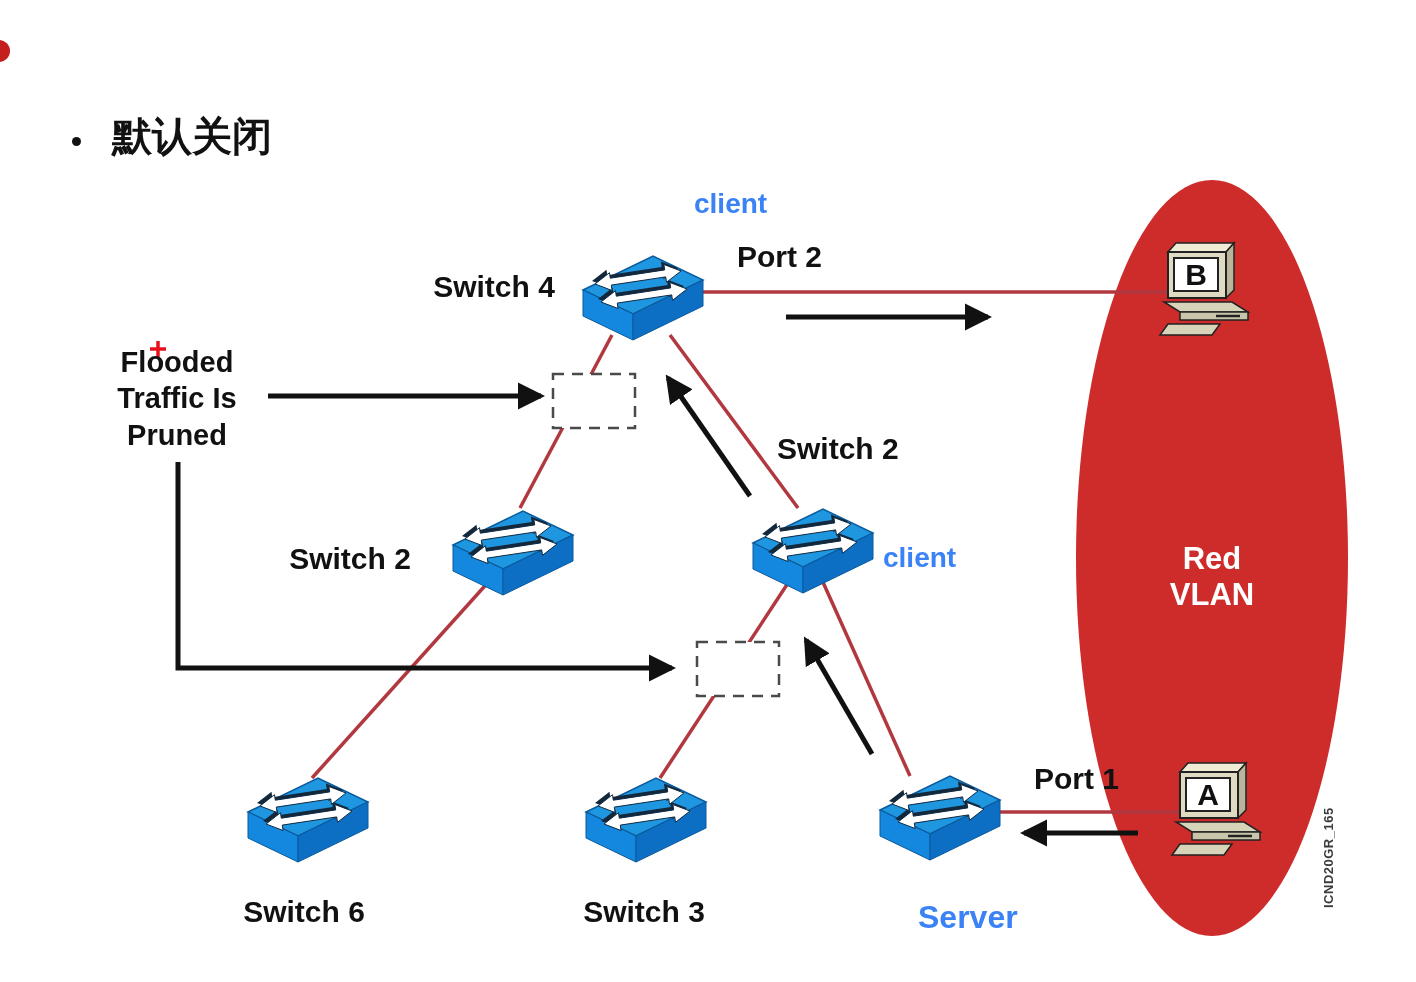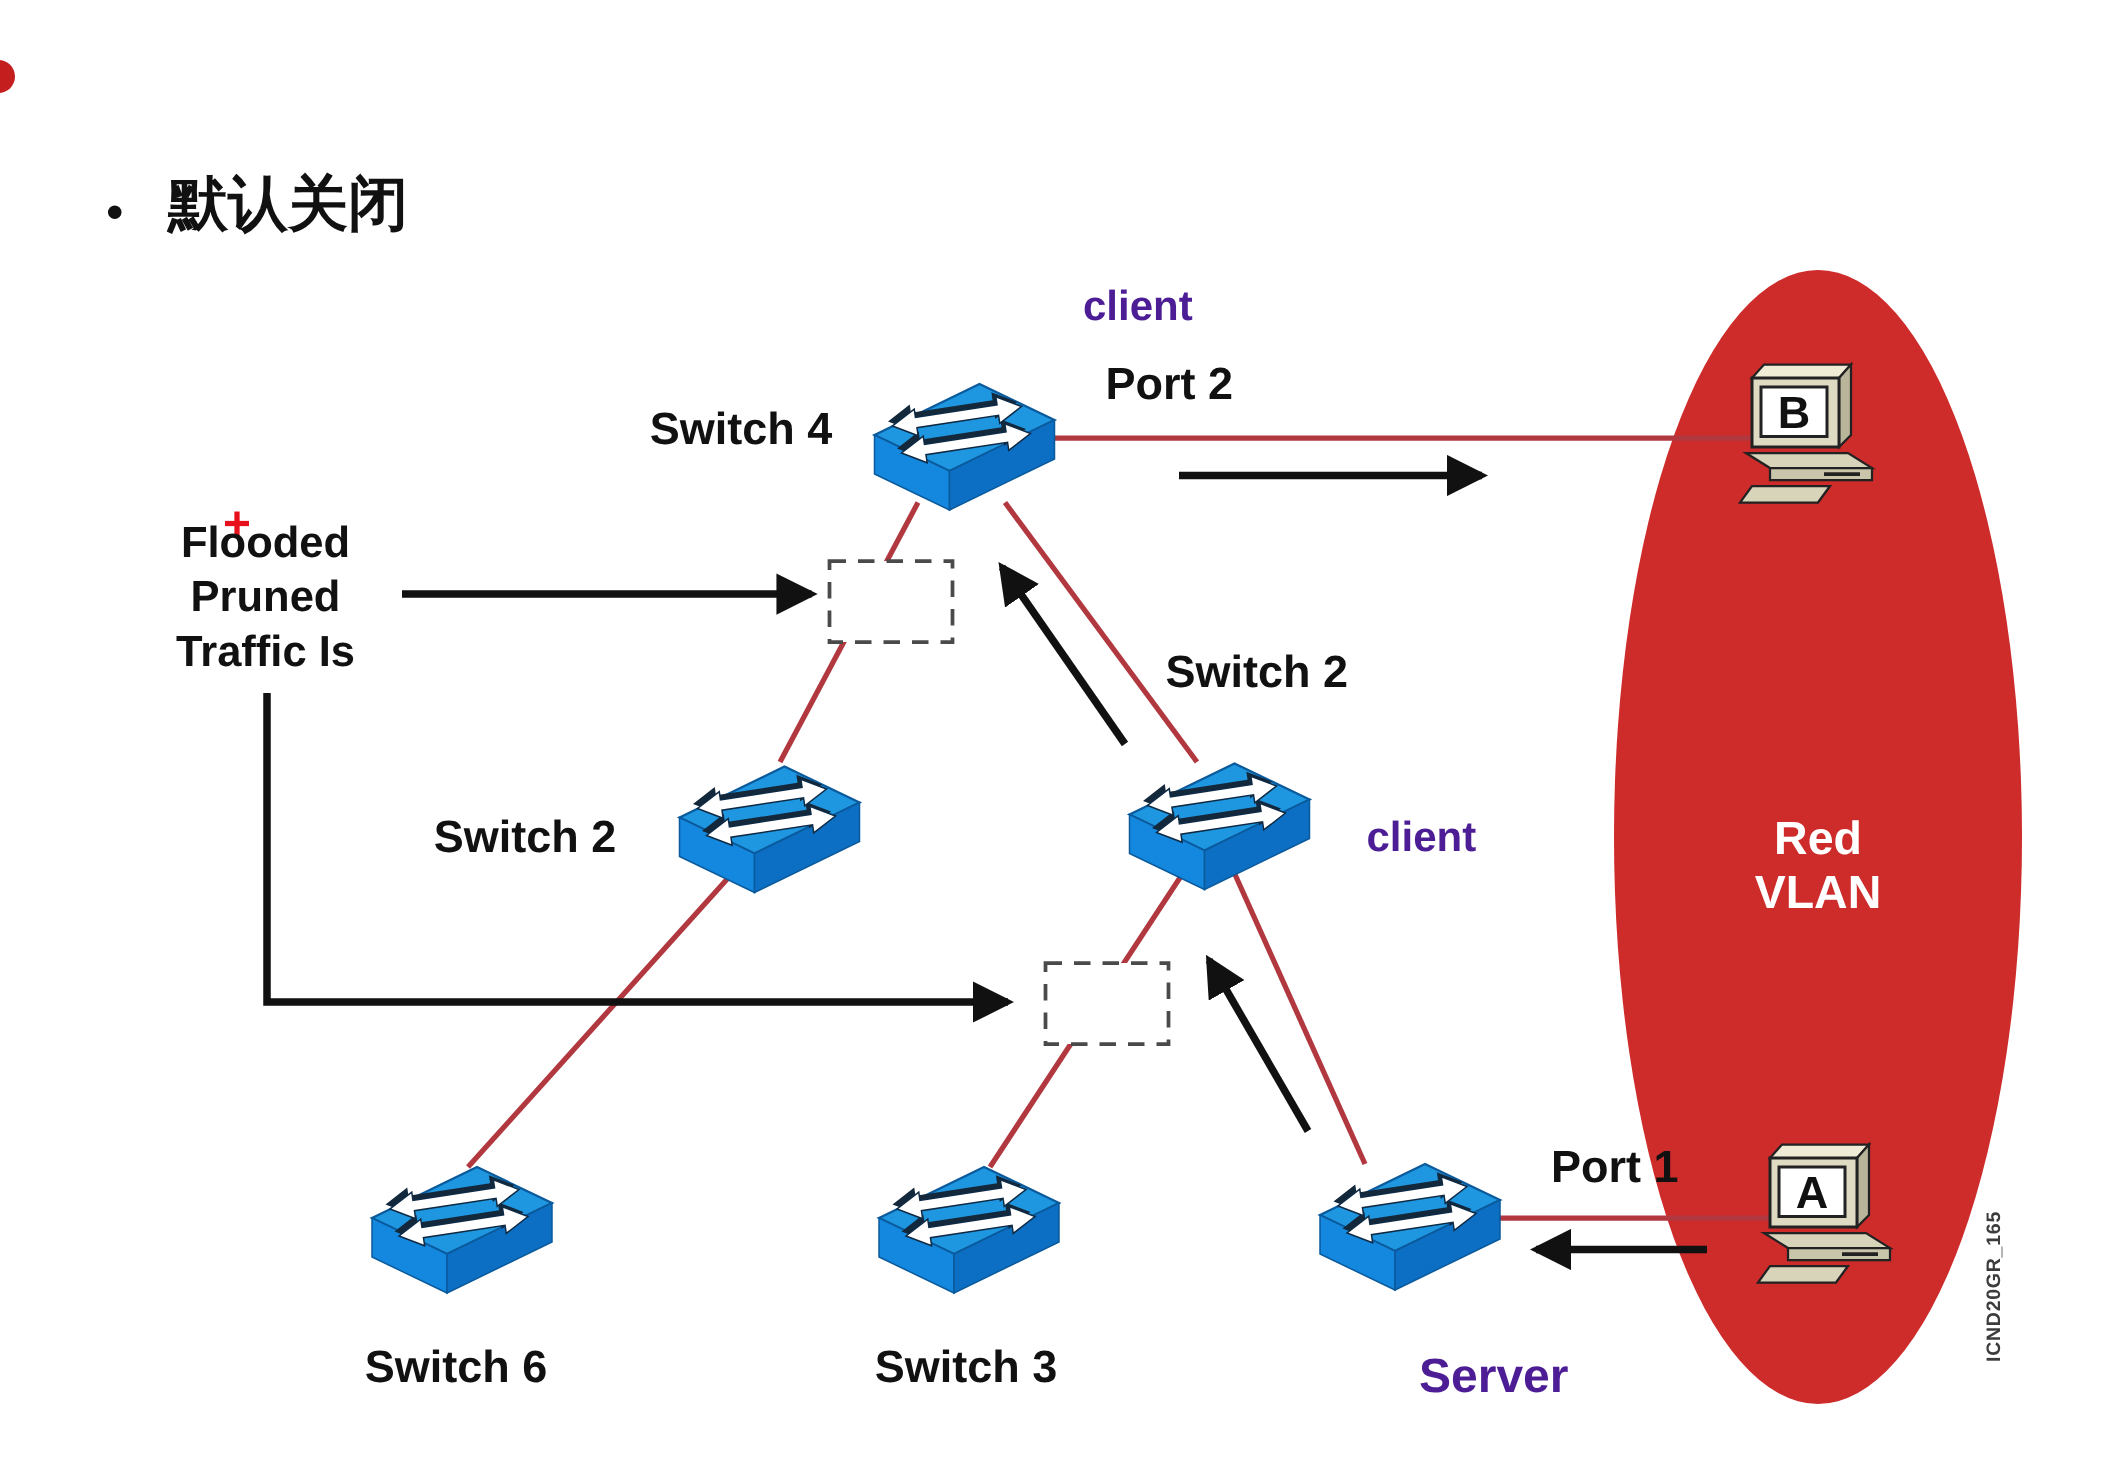--- a/index.html
+++ b/index.html
@@ -1,21 +1,21 @@
 <!DOCTYPE html>
 <html><head>
 <meta charset="utf-8">
 <style>
   html,body{margin:0;padding:0;background:#fff;}
   #stage{
     position:relative;width:1416px;height:982px;background:#fff;overflow:hidden;
     font-family:"Liberation Sans","DejaVu Sans",sans-serif;
   }
   .lbl{position:absolute;font-weight:bold;color:#111;white-space:nowrap;line-height:1.1;}
-  .red{color:#4c1d95;margin-left:28px;}
+  .red{color:#3b82f6;}
   .white{color:#fff;}
   .center{text-align:center;margin-top:39px;}
   .rightal{text-align:center;}
   #title{left:46px;top:16px;font-size:46px;color:#CB1315;}
   #title-bullet{position:absolute;left:-12px;top:40px;width:22px;height:22px;border-radius:50%;background:#C41E1E;}
   #sub-bullet-dot{position:absolute;left:72px;top:137px;width:9px;height:9px;border-radius:50%;background:#111;}
   #sub-bullet{left:112px;top:114px;font-size:40px;}
   #flooded{left:90px;top:344px;width:174px;font-size:29px;text-align:center;line-height:1.25;}
   #lbl-client-top{left:694px;top:189px;font-size:28px;}
   #lbl-port2{left:737px;top:240px;font-size:30px;}
@@ -110,22 +110,22 @@
     </g>
   </svg>
 
   <div id="title-bullet"></div>
 
   <div id="sub-bullet-dot"></div>
   <div id="sub-bullet" class="lbl">默认关闭</div>
 
   <div id="flooded" class="lbl">
     <div>Flooded</div>
+    <div>Traffic Is</div>
     <div>Pruned</div>
-    <div>Traffic Is</div>
   </div>
 
   <div id="lbl-client-top" class="lbl red">client</div>
   <div id="lbl-port2" class="lbl">Port 2</div>
   <div id="lbl-switch4" class="lbl rightal">Switch 4</div>
   <div id="lbl-switch2" class="lbl">Switch 2</div>
   <div id="lbl-switch5" class="lbl rightal">Switch 2</div>
   <div id="lbl-client-mid" class="lbl red">client</div>
   <div id="lbl-switch6" class="lbl center">Switch 6</div>
   <div id="lbl-switch3" class="lbl center">Switch 3</div>

